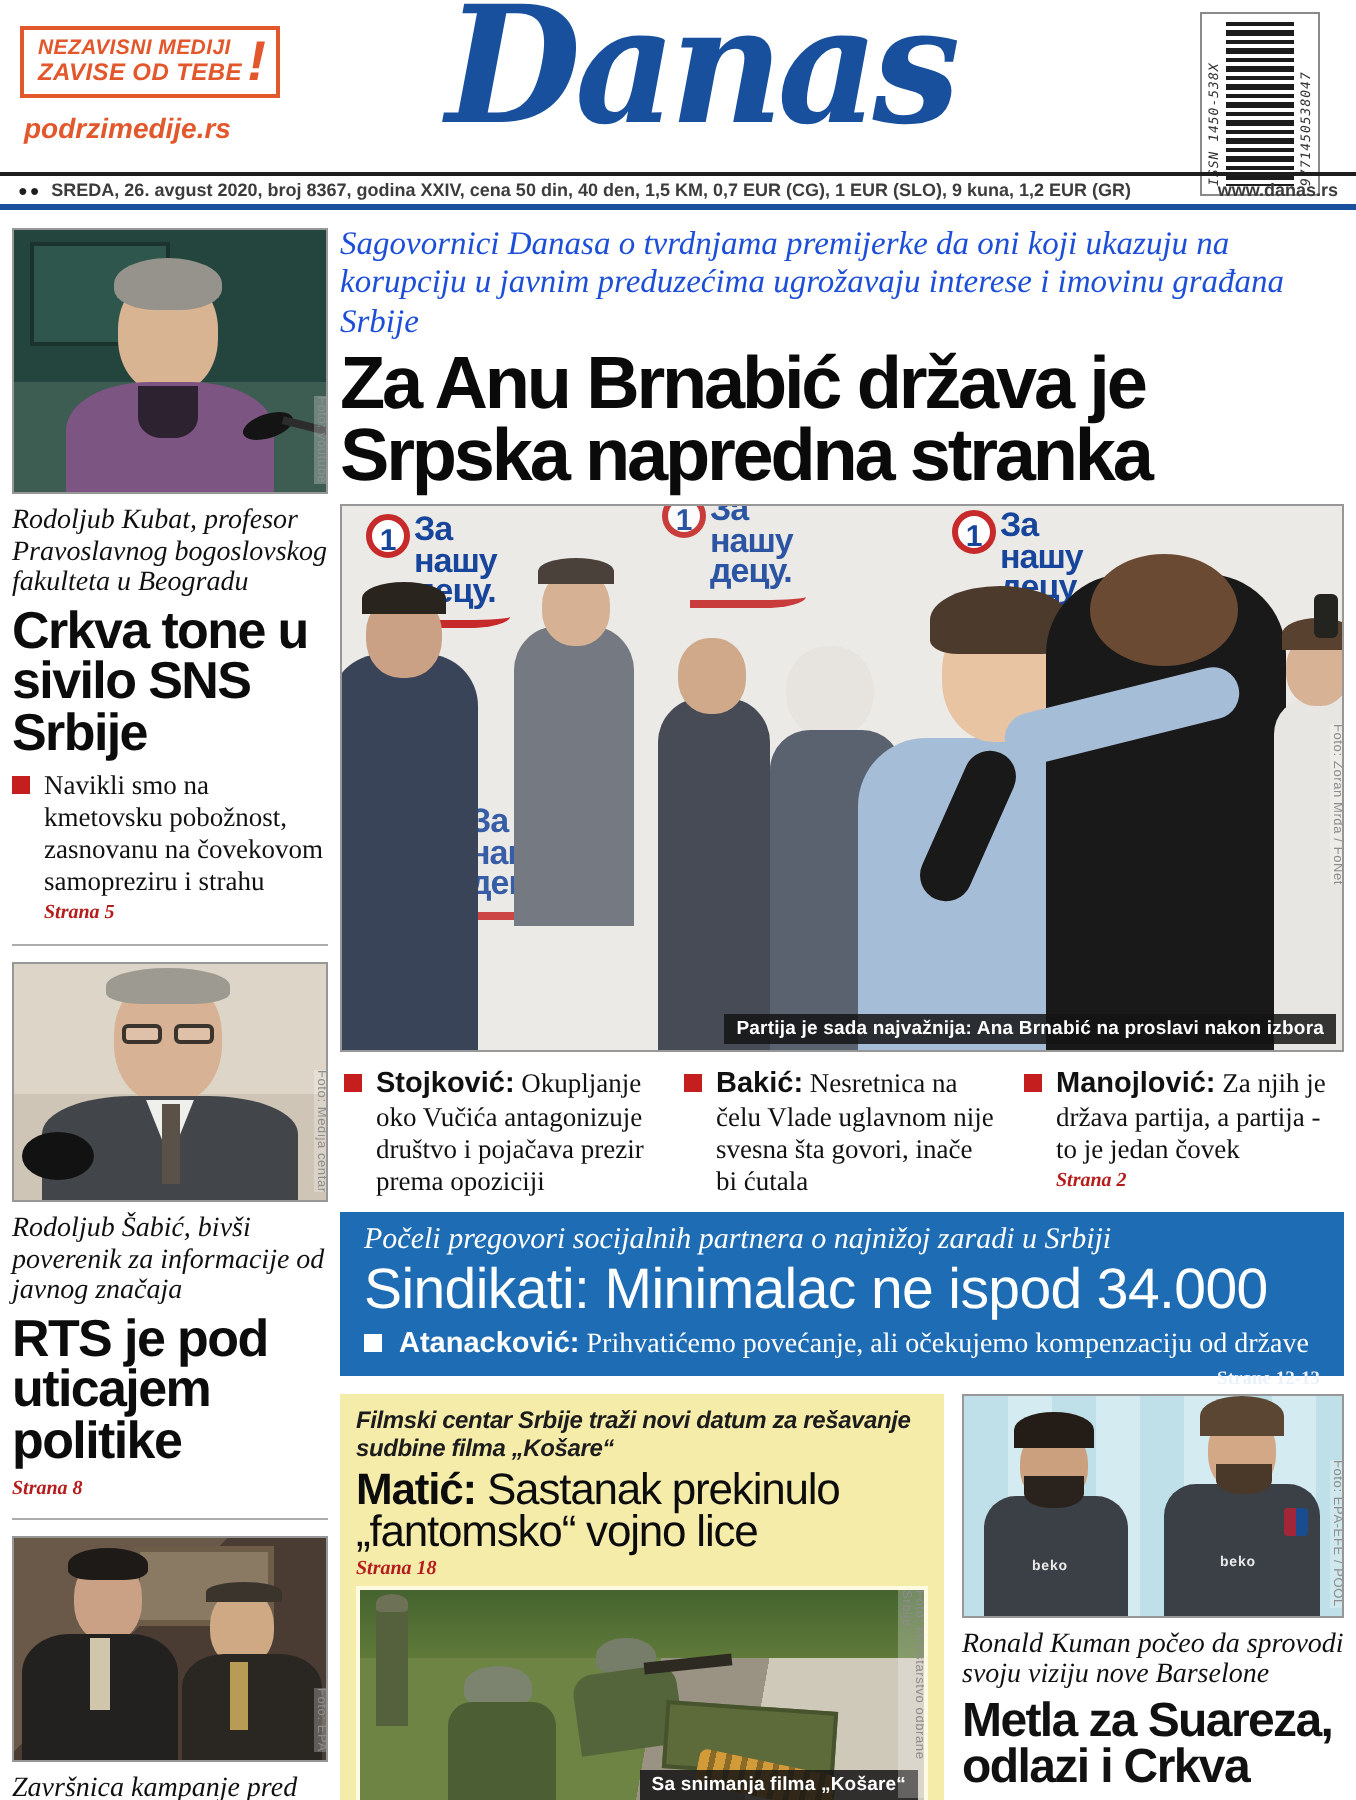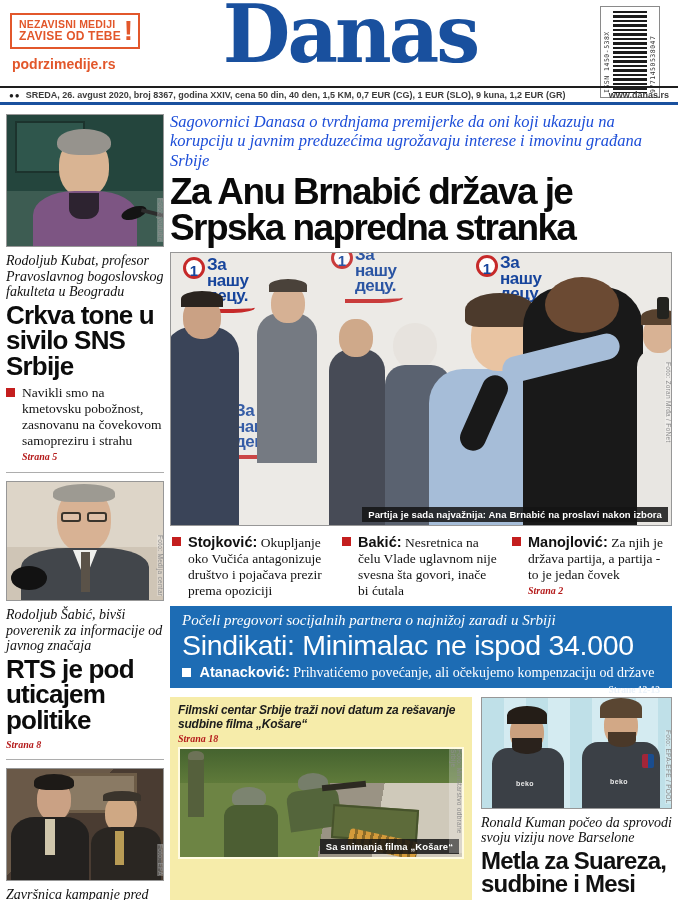--- a/index.html
+++ b/index.html
@@ -1,21 +1,21 @@
 <!DOCTYPE html>
 <html><head>
 <meta charset="utf-8">
 <style>
   * { margin:0; padding:0; box-sizing:border-box; }
   html,body { width:678px; height:900px; background:#fff; font-family:"Liberation Sans", sans-serif; color:#111; overflow:hidden; }
   .page { position:absolute; inset:0; width:678px; height:900px; background:#fff; }
   .abs { position:absolute; }
 
   
-  .masthead { position:absolute; top:0; left:0; right:4px; height:66px; }
+  .masthead { position:absolute; top:0; left:0; right:4px; height:66px;font-style:italic; }
   .promo-box { position:absolute; left:10px; top:13px; width:130px; border:2px solid #e2572b; color:#e2572b; padding:4px 5px 4px 7px; display:flex; align-items:center; }
   .promo-lines { flex:1; line-height:1.05; }
   .promo-l1 { font-size:10.5px; font-weight:bold; letter-spacing:.2px; white-space:nowrap; }
   .promo-l2 { font-size:12px; font-weight:bold; letter-spacing:.2px; white-space:nowrap; }
   .promo-bang { font-size:28px; font-weight:bold; line-height:.8; margin-left:2px; }
   .promo-url { position:absolute; left:12px; top:56px; color:#e2572b; font-size:14px; font-weight:bold; }
   .logo { position:absolute; left:150px; top:-12px; width:400px; text-align:center; font-family:"DejaVu Serif", serif; font-weight:bold; font-size:78px; letter-spacing:-3px; color:#19509e; transform:scaleY(1.04); }
   .barcode-box { position:absolute; right:14px; top:6px; width:60px; height:92px; border:1px solid #8a8a8a; background:#fff; display:flex; padding:4px 2px; }
   .issn-vert, .digits-vert { writing-mode:vertical-rl; transform:rotate(180deg); font-size:6.5px; color:#333; letter-spacing:.5px; font-family:"DejaVu Sans Mono", monospace; }
   .bars { flex:1; margin:0 2px; background:repeating-linear-gradient(to bottom,#1c1c1c 0 2px,#fff 2px 4px,#1c1c1c 4px 7px,#fff 7px 9px); }
@@ -248,20 +248,24 @@
         <span class="qname">Atanacković:</span>
         <span>Prihvatićemo povećanje, ali očekujemo kompenzaciju od države</span>
         <span class="wage-ref">Strane 12-13</span>
       </div>
     </div>
 
     <div class="bottom-row">
 
       <div class="film-panel">
         <div class="fp-kicker">Filmski centar Srbije traži novi datum za rešavanje sudbine filma „Košare“</div>
+        <div class="fp-head">
+          <span class="bold">Matić:</span>
+          <span>Sastanak prekinulo „fantomsko“ vojno lice</span>
+        </div>
         <span class="page-ref">Strana 18</span>
         <div class="photo film-photo">
           <div class="abs" style="inset:0;background:linear-gradient(100deg,#6d8444 0 52%,#9a9384 52% 70%,#cfc9ba 70% 100%);"></div>
           <div class="abs" style="left:0;top:0;width:100%;height:34px;background:linear-gradient(180deg,#45632f,#5f7a3a);"></div>
           <div class="abs" style="left:8px;top:6px;width:16px;height:62px;background:#55603c;"></div>
           <div class="abs" style="left:8px;top:2px;width:16px;height:9px;background:#6d7257;border-radius:50% 50% 20% 20%;"></div>
           <div class="abs" style="left:52px;top:38px;width:34px;height:20px;background:#7c8470;border-radius:50% 50% 30% 30%;"></div>
           <div class="abs" style="left:44px;top:56px;width:54px;height:56px;background:#4c5e33;border-radius:12px 12px 0 0;"></div>
           <div class="abs" style="left:118px;top:24px;width:30px;height:18px;background:#767e6a;border-radius:50% 50% 30% 30%;"></div>
           <div class="abs" style="left:108px;top:40px;width:52px;height:40px;background:#54653b;border-radius:10px 10px 0 0;transform:rotate(-8deg);"></div>
@@ -283,21 +287,21 @@
           <div class="abs" style="left:30px;top:40px;width:30px;height:16px;background:#2a221c;border-radius:0 0 46% 46%;"></div>
           <div class="abs" style="left:100px;top:44px;width:78px;height:68px;background:#3b4046;border-radius:16px 16px 0 0;"></div>
           <span class="jersey-label" style="left:128px;top:80px;">beko</span>
           <div class="abs" style="left:122px;top:8px;width:34px;height:40px;background:#d2a886;border-radius:46%;"></div>
           <div class="abs" style="left:118px;top:0px;width:42px;height:20px;background:#5a4632;border-radius:50% 50% 0 0;"></div>
           <div class="abs" style="left:126px;top:34px;width:28px;height:15px;background:#4a3828;border-radius:0 0 46% 46%;"></div>
           <div class="abs" style="left:160px;top:56px;width:12px;height:14px;background:linear-gradient(90deg,#a32638 0 50%,#1a4d8f 50% 100%);border-radius:2px;"></div>
           <div class="vcred">Foto: EPA-EFE / POOL</div>
         </div>
         <div class="cap">Ronald Kuman počeo da sprovodi svoju viziju nove Barselone</div>
-        <div class="sp-head">Metla za Suareza, sudbine i Mesi</div>
+        <div class="sp-head">Metla za Suareza, odlazi i Crkva</div>
         <div class="refrow">
 
           <span class="page-ref" style="margin-top:0;">Strana 21</span>
         </div>
       </div>
     </div>
   </div>
 </div>
 
 </body></html>

